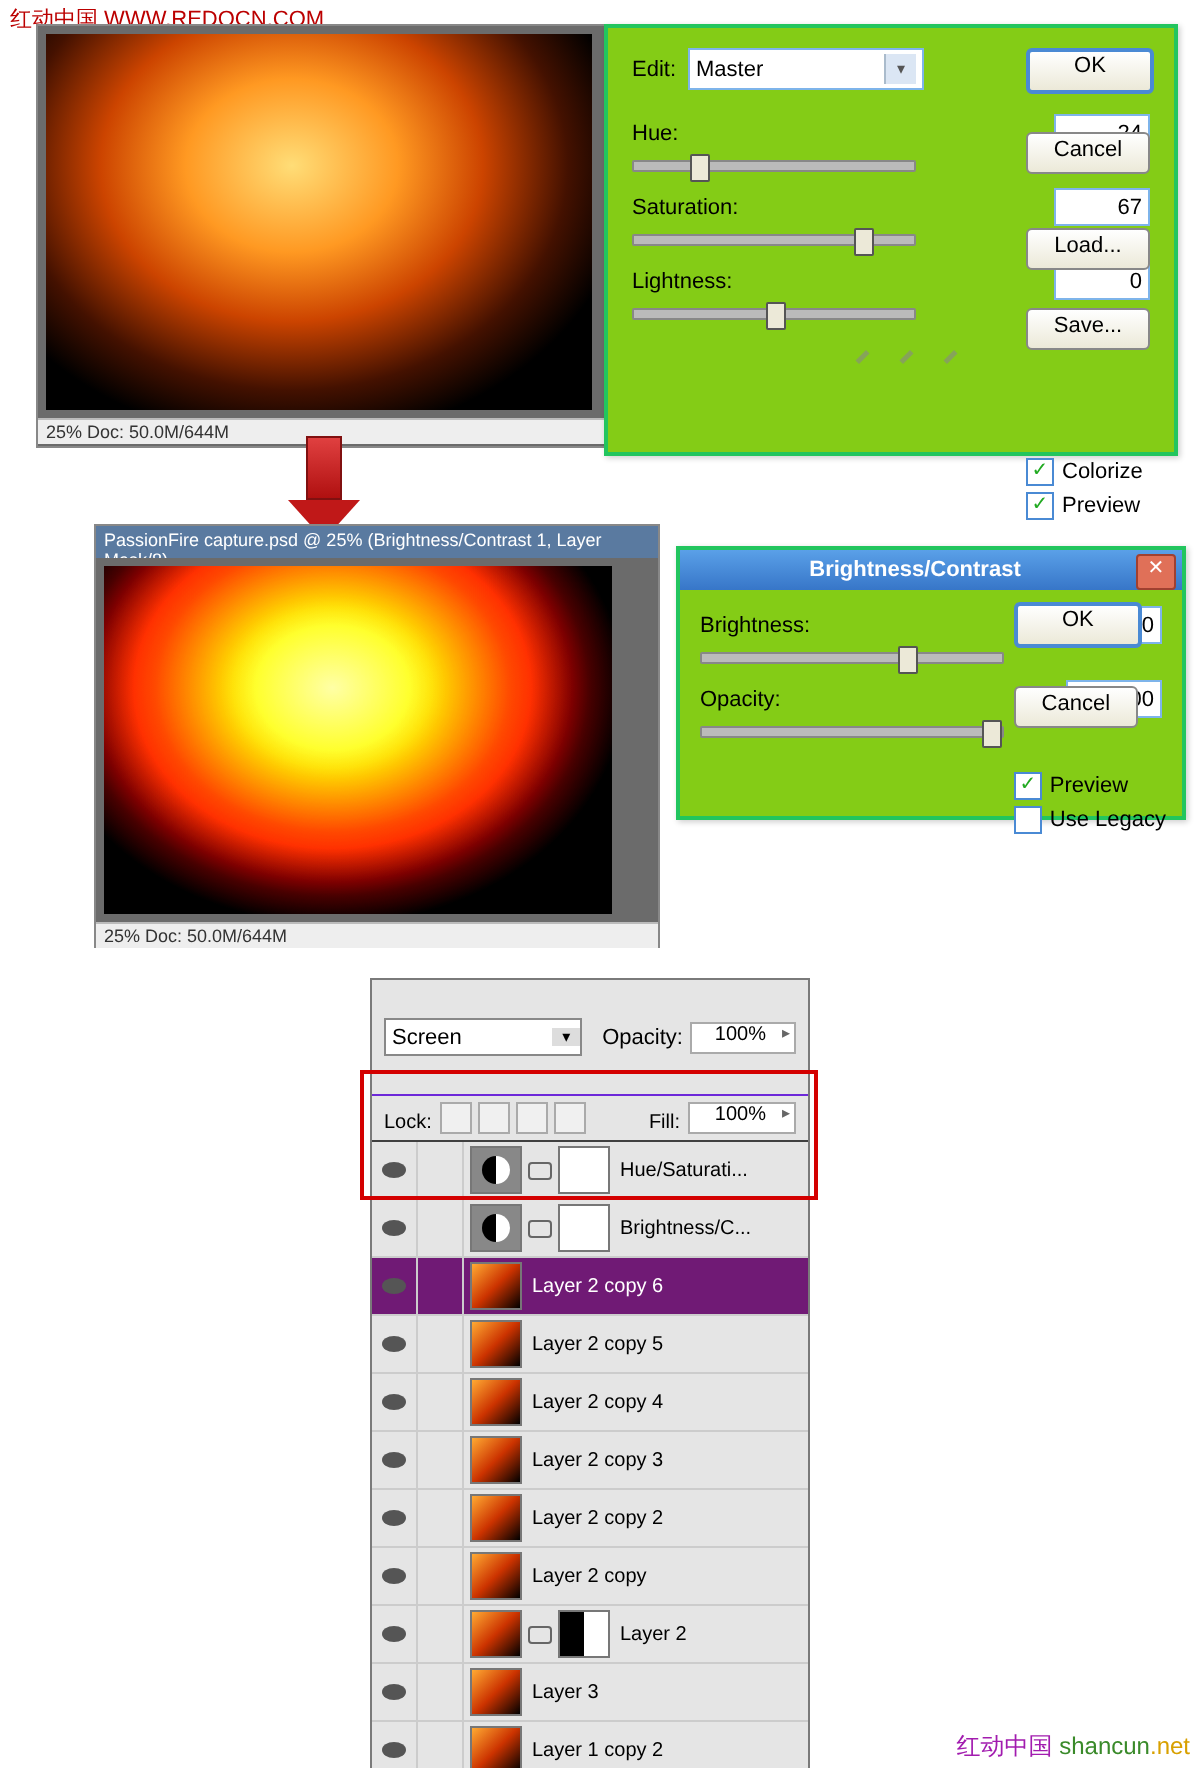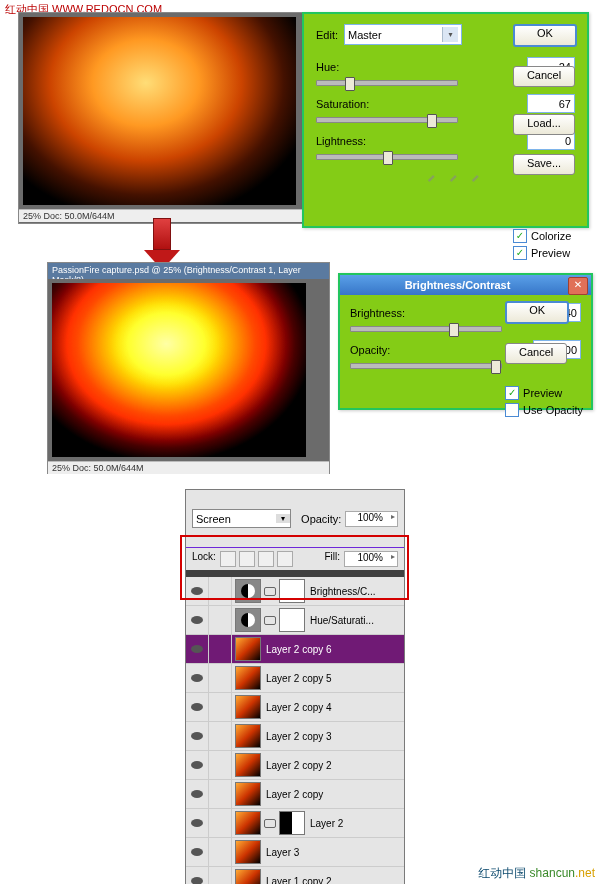--- a/index.html
+++ b/index.html
@@ -1,19 +1,19 @@
 <!DOCTYPE html>
 <html><head>
 <meta charset="utf-8">
 <style>
 body{margin:0;font-family:Tahoma,Arial,sans-serif;font-size:11px;color:#000;background:#fff;width:600px}
 .container{position:relative;width:600px;height:884px;background:#fff}
 .watermark-top{position:absolute;top:2px;left:5px;color:#b00;font-size:11px;font-family:Liberation Sans, sans-serif}
 .watermark-bottom{position:absolute;bottom:2px;right:5px;font-size:12px;font-family:SimSun,sans-serif}
-.wm-red{color:#0c4a6e}.wm-green{color:#3a8a2a;font-weight:normal}.wm-orange{color:#d8a000}
+.wm-red{color:#a21caf}.wm-green{color:#3a8a2a;font-weight:normal}.wm-orange{color:#d8a000}
 
 .preview{position:absolute;border:1px solid #888;background:#6b6b6b}
 .preview-title{background:#5a7aa0;color:#fff;padding:2px 4px;font-size:9px;height:12px;overflow:hidden}
 .preview-canvas{background:#000;margin:4px}
 .preview-status{background:#eee;color:#333;font-size:9px;padding:1px 4px;border-top:1px solid #bbb}
 .fire-img{width:100%;height:100%;background:radial-gradient(ellipse at 45% 35%,#ffdd77 0%,#ff9922 25%,#cc4400 45%,#441100 65%,#000 80%)}
 
 .arrow{position:absolute;left:144px;top:218px;width:36px;height:50px}
 .arrow-stem{width:16px;height:30px;background:linear-gradient(#e04040,#b01010);margin:0 auto;border:1px solid #801010}
 .arrow-head{width:0;height:0;border-left:18px solid transparent;border-right:18px solid transparent;border-top:20px solid #c01818}
@@ -38,21 +38,21 @@
 
 .dlg-title{background:linear-gradient(#5aa0e8,#3776c8);color:#fff;height:20px;display:flex;align-items:center;padding:0 4px;font-weight:bold;font-size:11px}
 .dlg-title-center{justify-content:center;padding-right:20px}
 .close-x{position:absolute;right:3px;top:2px;width:18px;height:16px;background:#e07058;border:1px solid #a04030;color:#fff;text-align:center;font-size:10px;line-height:14px;border-radius:2px}
 
 .layers{position:absolute;background:#e5e5e5;border:1px solid #7a7a7a;width:218px}
 .layers-hdr{padding:19px 6px;display:flex;align-items:center;gap:4px;border-bottom:1px solid #6d28d9}
 .blend-dd{width:98px;height:17px;background:#fff;border:1px solid #888;display:flex;align-items:center;justify-content:space-between;padding-left:3px}
 .small-in{width:36px;height:14px;background:#fff;border:1px solid #aaa;text-align:right;padding:0 14px 0 2px;font-size:10px;position:relative}
 .small-in::after{content:"▸";position:absolute;right:2px;top:0;font-size:8px;color:#666}
-.lock-row{padding:3px 6px;display:flex;align-items:flex-start;gap:4px;font-size:10px;border-bottom:7px solid #404040}
+.lock-row{padding:3px 6px;display:flex;align-items:flex-end;gap:4px;font-size:10px;border-bottom:1px solid #404040}
 .lock-icons{display:flex;gap:3px}
 .lock-ic{width:14px;height:14px;border:1px solid #aaa;background:#f0f0f0}
 .lyr{display:flex;align-items:center;height:28px;border-bottom:1px solid #ccc;background:#e5e5e5}
 .lyr.sel{background:#701a75;color:#fff}
 .eye{width:22px;height:28px;border-right:1px solid #ccc;display:flex;align-items:center;justify-content:center}
 .eye-ic{width:12px;height:8px;background:#555;border-radius:50%}
 .lnk{width:22px;height:28px;border-right:1px solid #ccc;display:flex;align-items:center;justify-content:center;font-size:10px;color:#666}
 .thumb{width:24px;height:22px;border:1px solid #777;background:#fff;margin:0 3px;position:relative;overflow:hidden}
 .thumb.fire{background:linear-gradient(135deg,#ffaa33,#cc3300,#000)}
 .thumb.bw{background:linear-gradient(90deg,#000 50%,#fff 50%)}
@@ -191,21 +191,21 @@
     </div>
     <div class="btn-col" style="top:26px;right:8px">
       <div class="btn btn-default">OK</div>
       <div class="btn">Cancel</div>
       <div class="chk">
           <div class="chk-box">✓</div>
           <span>Preview</span>
         </div>
       <div class="chk">
           <div class="chk-box"></div>
-          <span>Use Opacity</span>
+          <span>Use Legacy</span>
         </div>
     </div>
   </div>
 
   <div class="layers" style="left:185px;top:489px">
     <div class="layers-hdr">
       <div class="blend-dd">
           <span>Screen</span>
           <span style="background:#ddd;width:14px;text-align:center;font-size:8px">▾</span>
         </div>
@@ -228,33 +228,33 @@
         <div class="lyr">
           <div class="eye">
             <div class="eye-ic"></div>
           </div>
           <div class="lnk"></div>
           <div class="thumb adj">
             <div class="adj-circ"></div>
           </div>
           <div class="link-ic"></div>
           <div class="thumb mask"></div>
-          <div class="lyr-name">Brightness/C...</div>
+          <div class="lyr-name">Hue/Saturati...</div>
         </div>
         <div class="lyr">
           <div class="eye">
             <div class="eye-ic"></div>
           </div>
           <div class="lnk"></div>
           <div class="thumb adj">
             <div class="adj-circ"></div>
           </div>
           <div class="link-ic"></div>
           <div class="thumb mask"></div>
-          <div class="lyr-name">Hue/Saturati...</div>
+          <div class="lyr-name">Brightness/C...</div>
         </div>
         <div class="lyr sel">
           <div class="eye">
             <div class="eye-ic"></div>
           </div>
           <div class="lnk"></div>
           <div class="thumb fire"></div>
           <div class="lyr-name">Layer 2 copy 6</div>
         </div>
         <div class="lyr">

